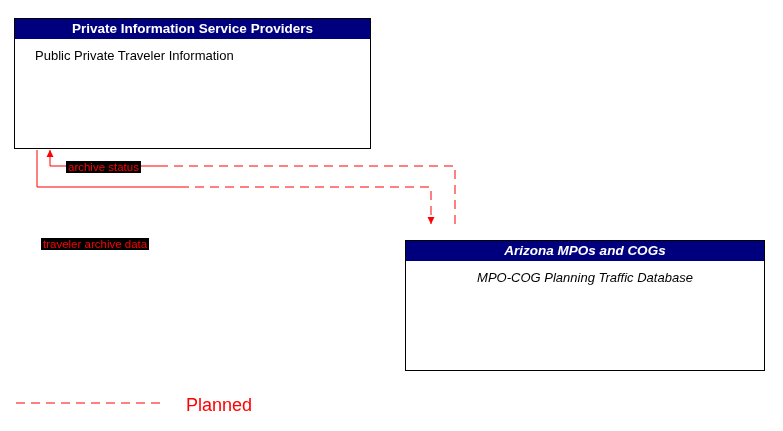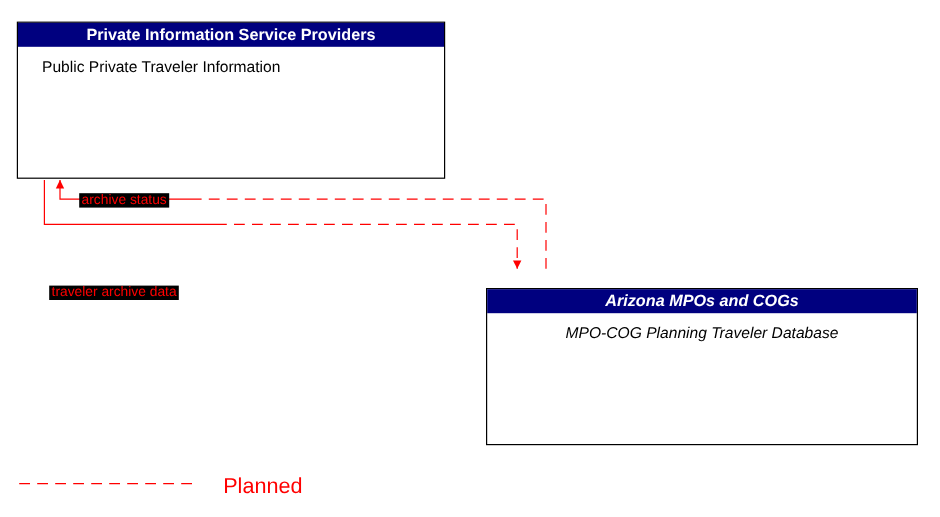--- a/index.html
+++ b/index.html
@@ -99,21 +99,21 @@
 
 <div class="canvas">
 
   <div class="node" id="node-provider">
     <div class="node-header">Private Information Service Providers</div>
     <div class="node-body">Public Private Traveler Information</div>
   </div>
 
   <div class="node" id="node-mpo">
     <div class="node-header">Arizona MPOs and COGs</div>
-    <div class="node-body">MPO-COG Planning Traveler Database</div>
+    <div class="node-body">MPO-COG Planning Traffic Database</div>
   </div>
 
   <svg class="flows" viewBox="0 0 783 431">
 
     <g>
       <path d="M 455,224 L 455,166 L 160,166" stroke="#ff0000" stroke-width="1" fill="none" stroke-dasharray="9,6"></path>
       <path d="M 160,166 L 50,166 L 50,150" stroke="#ff0000" stroke-width="1" fill="none"></path>
       <polygon points="50,150 46.5,157 53.5,157" fill="#ff0000"></polygon>
     </g>
 

